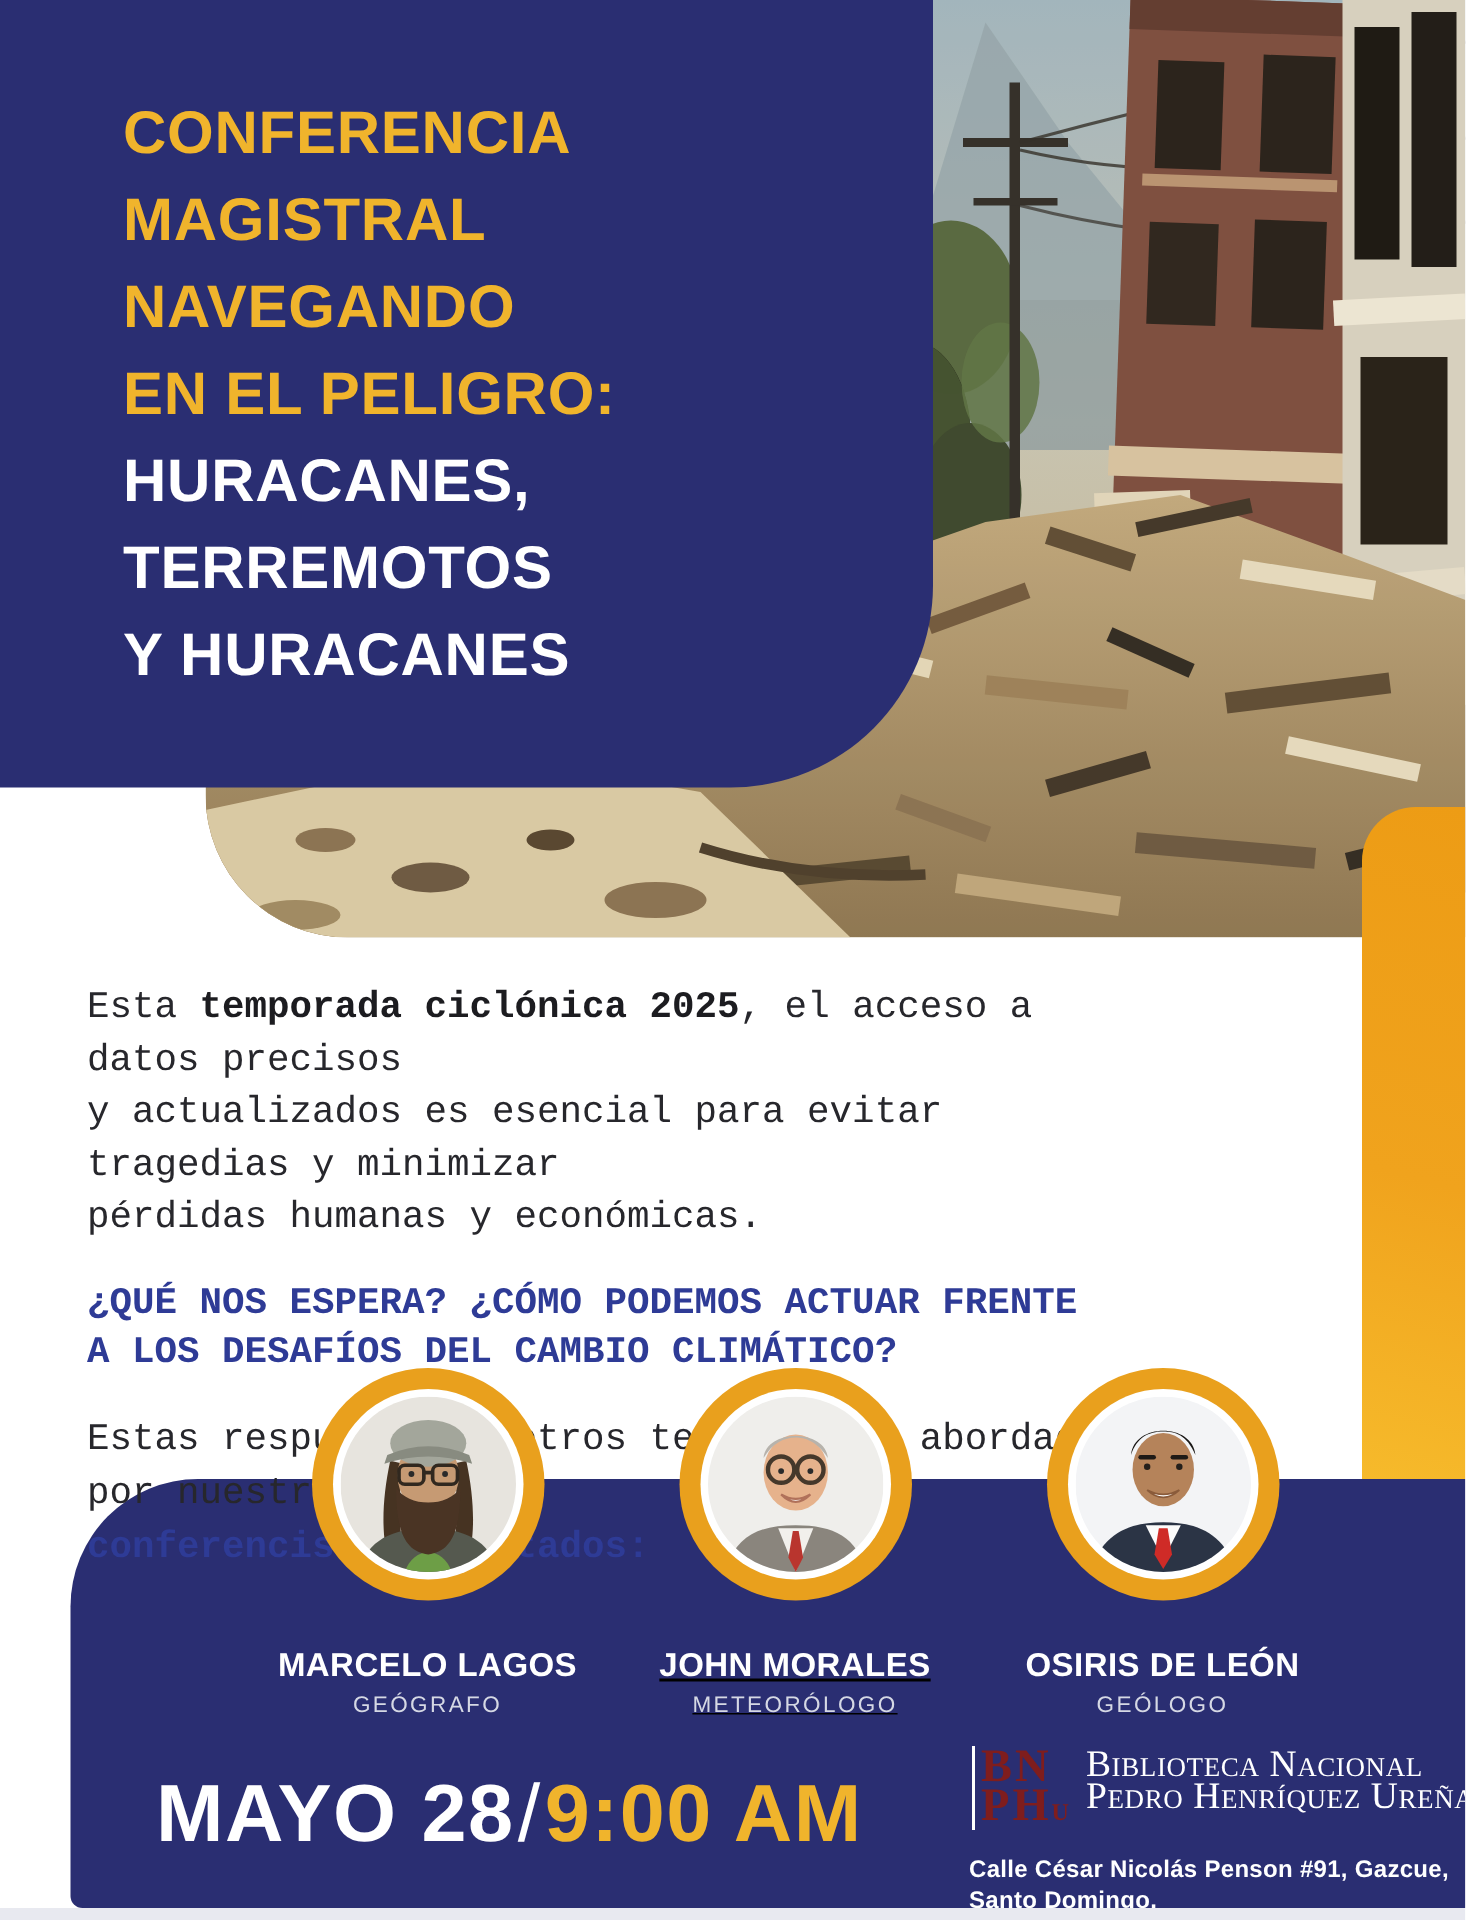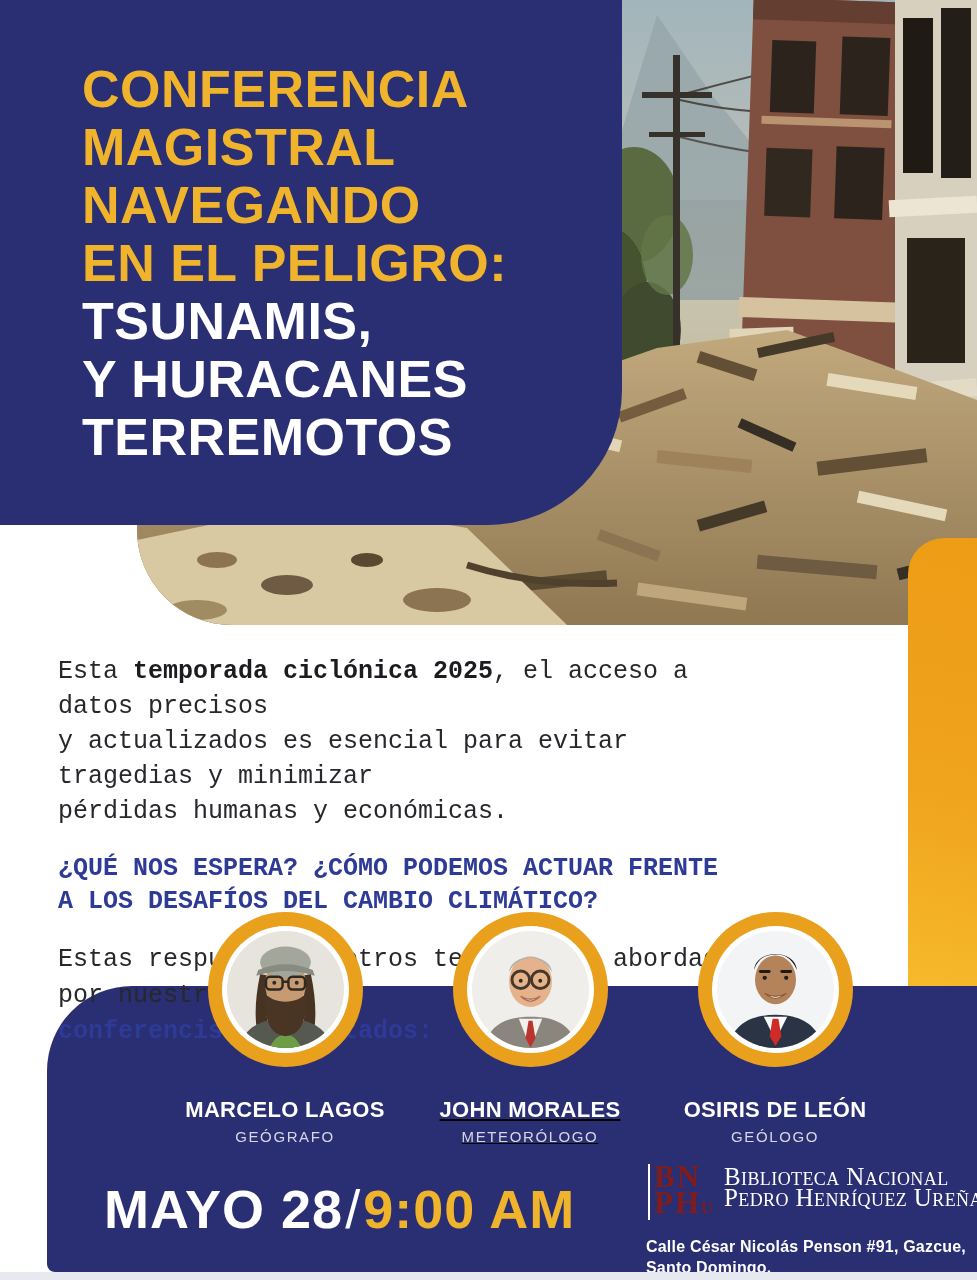--- a/index.html
+++ b/index.html
@@ -13,21 +13,21 @@
     border-bottom-left-radius:95px;overflow:hidden;z-index:1;
   }
   .photo-wrap svg{display:block;width:100%;height:100%;}
   
   .hero-panel{
     position:absolute;left:0;top:0;width:622px;height:525px;
     background:#2a2e72;border-bottom-right-radius:135px;z-index:2;
   }
   .hero-title{
     position:absolute;left:82px;top:60px;
-    font-size:52px;line-height:58px;font-weight:700;letter-spacing:.5px;
+    font-size:40px;line-height:58px;font-weight:700;letter-spacing:.5px;
   }
   .hero-title span{display:block;}
   .t-yellow{color:#f0b42c;}
   .t-white{color:#ffffff;}
   
   .orange-bar{
     position:absolute;left:908px;top:538px;width:69px;height:448px;
     border-top-left-radius:36px;z-index:2;
     background:linear-gradient(195deg,#ed9c15 0%,#f0a31d 55%,#f6ba2b 100%);
   }
@@ -174,23 +174,23 @@
       <rect x="0" y="0" width="840" height="625" fill="#c8a96e" opacity="0.05"></rect>
     </svg>
   </div>
 
   <div class="hero-panel">
     <div class="hero-title">
       <span class="t-yellow">CONFERENCIA</span>
       <span class="t-yellow">MAGISTRAL</span>
       <span class="t-yellow">NAVEGANDO</span>
       <span class="t-yellow">EN EL PELIGRO:</span>
-      <span class="t-white">TSUNAMIS,</span>
+      <span class="t-white">HURACANES,</span>
+      <span class="t-white">TERREMOTOS</span>
       <span class="t-white">Y HURACANES</span>
-      <span class="t-white">TERREMOTOS</span>
     </div>
   </div>
 
   <div class="orange-bar"></div>
 
   <div class="intro">
     <div class="p1">
       <span>Esta </span><b>temporada ciclónica 2025</b><span>, el acceso a datos precisos</span><br>
       <span>y actualizados es esencial para evitar tragedias y minimizar</span><br>
       <span>pérdidas humanas y económicas.</span>

